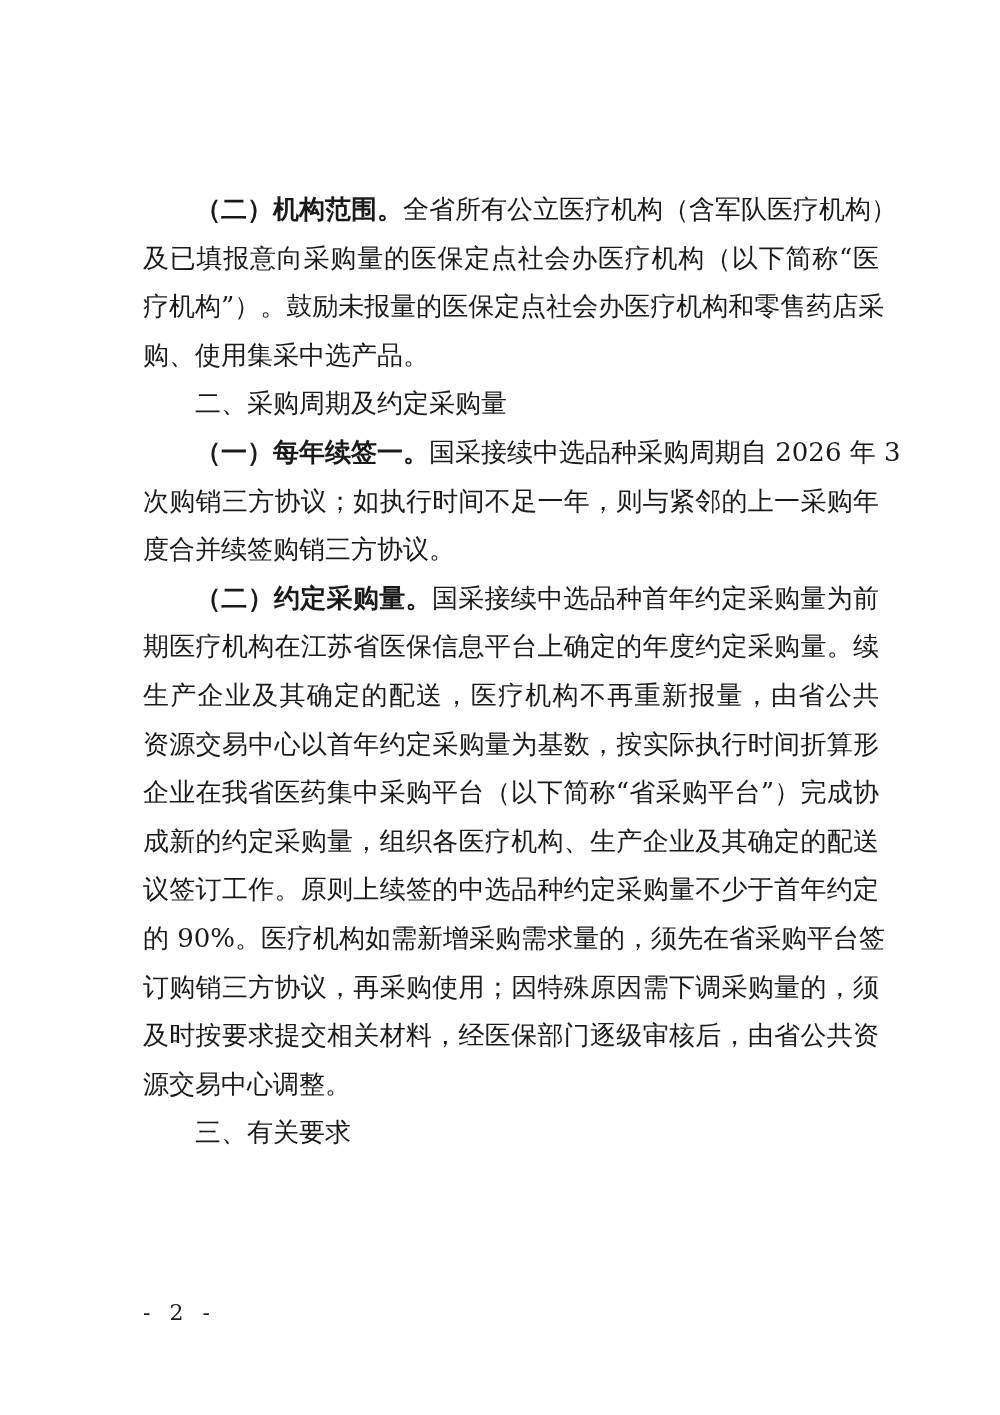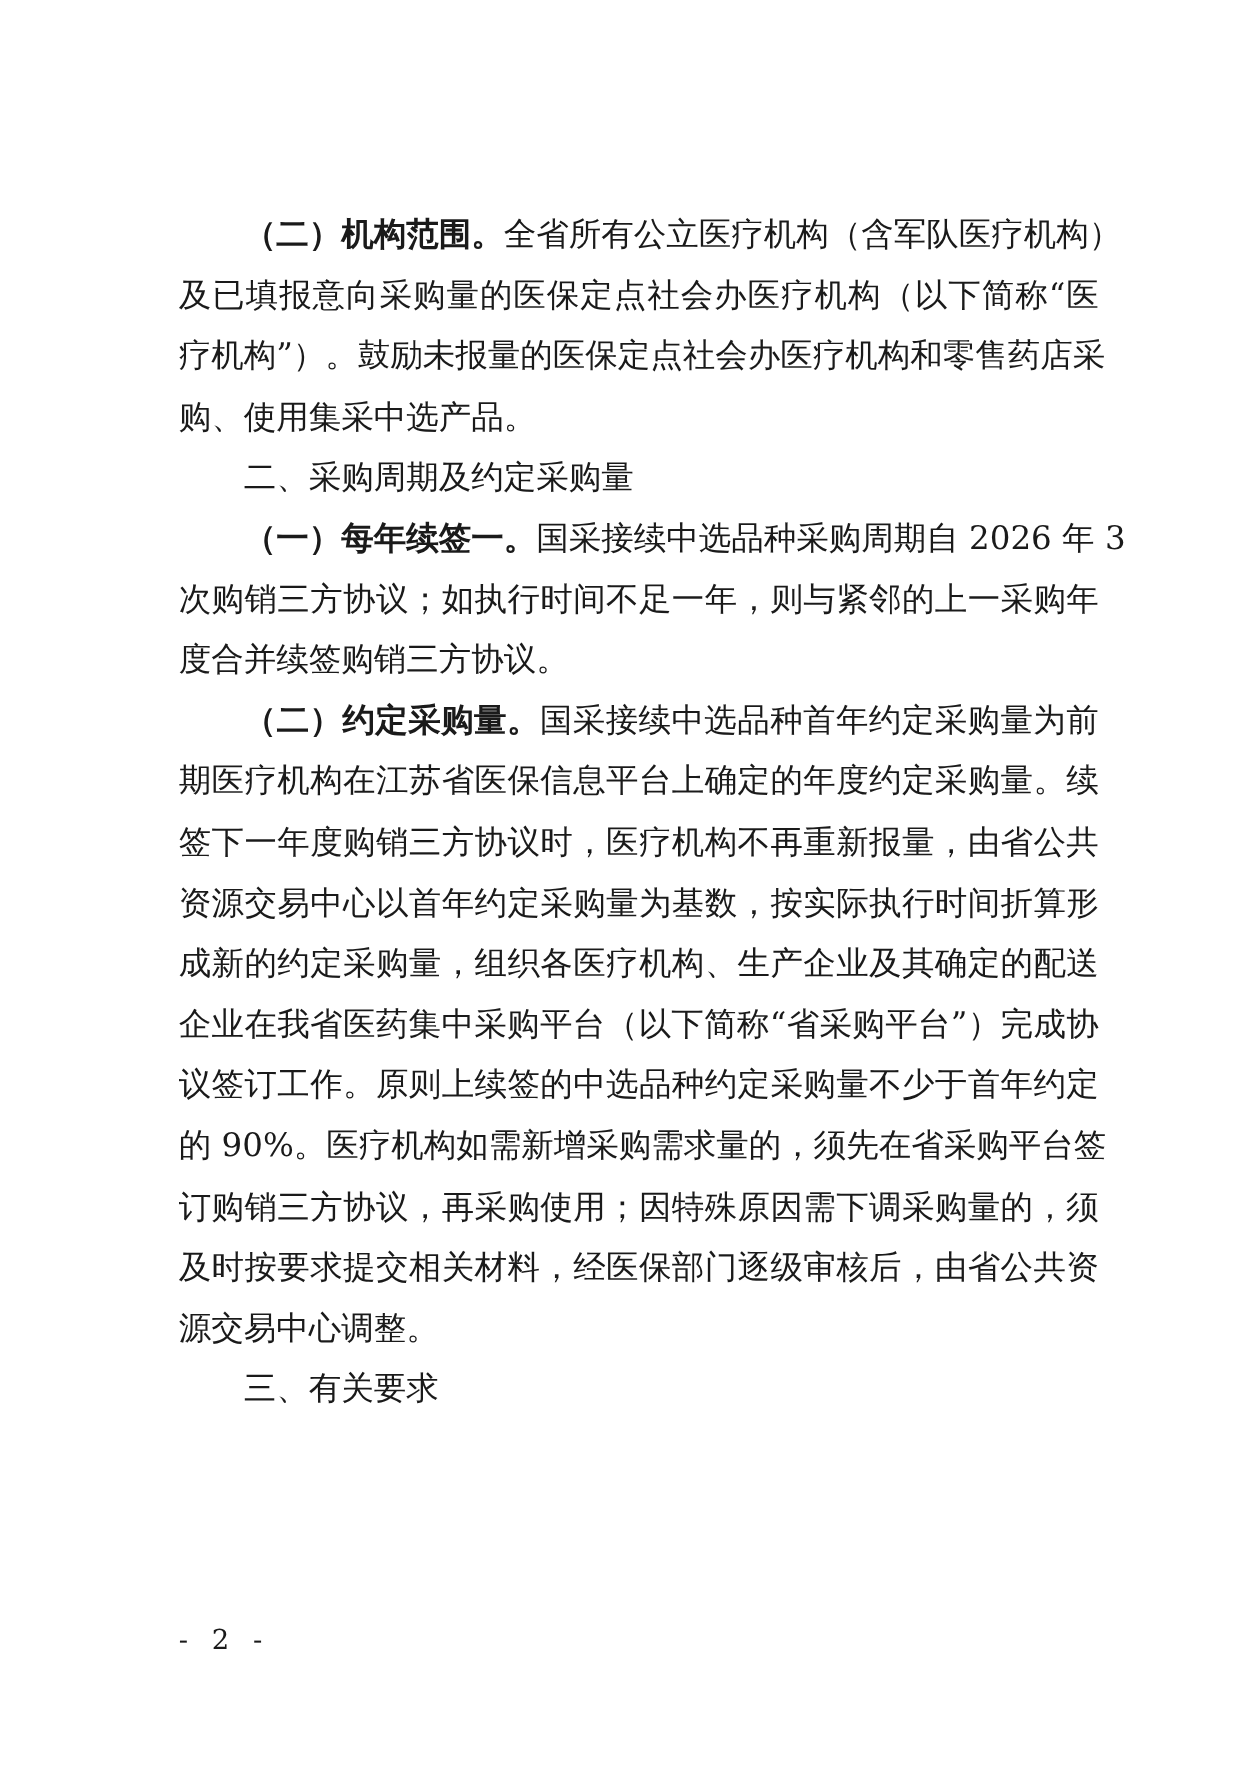--- a/index.html
+++ b/index.html
@@ -1,19 +1,19 @@
 <!DOCTYPE html>
 <html><head>
 <meta charset="utf-8">
 <style>
   html, body { margin:0; padding:0; background:#ffffff; }
   body { width:1000px; height:1415px; position:relative; overflow:hidden;
          font-family: "DejaVu Serif", "Liberation Serif", serif; color:#1a1a1a; }
   .page { position:absolute; left:0; top:0; width:1000px; height:1415px; background:#fff; }
-  .content { position:absolute; left:143px; top:164px; width:736px; }
+  .content { position:absolute; left:143px; top:185px; width:736px; }
   .line { height:48.6px; line-height:48.6px; font-size:26px; white-space:nowrap;
           text-align:justify; text-align-last:justify; letter-spacing:0; }
   .line.last { text-align-last:left; }
   .indent { padding-left:52px; }
   .bold { font-weight:bold; font-family: "DejaVu Sans", "Liberation Sans", sans-serif; }
   .heading { font-family: "DejaVu Sans", "Liberation Sans", sans-serif; font-weight:normal; text-align-last:left; }
   .pagenum { position:absolute; left:143px; top:1300px; font-size:22px; letter-spacing:6px; }
 </style>
 </head>
 <body>
@@ -27,24 +27,24 @@
     <div class="line last">购、使用集采中选产品。</div>
 
     <div class="line indent heading">二、采购周期及约定采购量</div>
 
     <div class="line indent"><span class="bold">（一）每年续签一。</span><span>国采接续中选品种采购周期自 2026 年 3</span></div>
     <div class="line">次购销三方协议；如执行时间不足一年，则与紧邻的上一采购年</div>
     <div class="line last">度合并续签购销三方协议。</div>
 
     <div class="line indent"><span class="bold">（二）约定采购量。</span><span>国采接续中选品种首年约定采购量为前</span></div>
     <div class="line">期医疗机构在江苏省医保信息平台上确定的年度约定采购量。续</div>
-    <div class="line">签下一年度购销三方协议时，医疗机构不再重新报量，由省公共</div>
+    <div class="line">生产企业及其确定的配送，医疗机构不再重新报量，由省公共</div>
     <div class="line">资源交易中心以首年约定采购量为基数，按实际执行时间折算形</div>
+    <div class="line">企业在我省医药集中采购平台（以下简称“省采购平台”）完成协</div>
     <div class="line">成新的约定采购量，组织各医疗机构、生产企业及其确定的配送</div>
-    <div class="line">企业在我省医药集中采购平台（以下简称“省采购平台”）完成协</div>
     <div class="line">议签订工作。原则上续签的中选品种约定采购量不少于首年约定</div>
     <div class="line">的 90%。医疗机构如需新增采购需求量的，须先在省采购平台签</div>
     <div class="line">订购销三方协议，再采购使用；因特殊原因需下调采购量的，须</div>
     <div class="line">及时按要求提交相关材料，经医保部门逐级审核后，由省公共资</div>
     <div class="line last">源交易中心调整。</div>
 
     <div class="line indent heading">三、有关要求</div>
   </div>
 
   <div class="pagenum">- 2 -</div>

